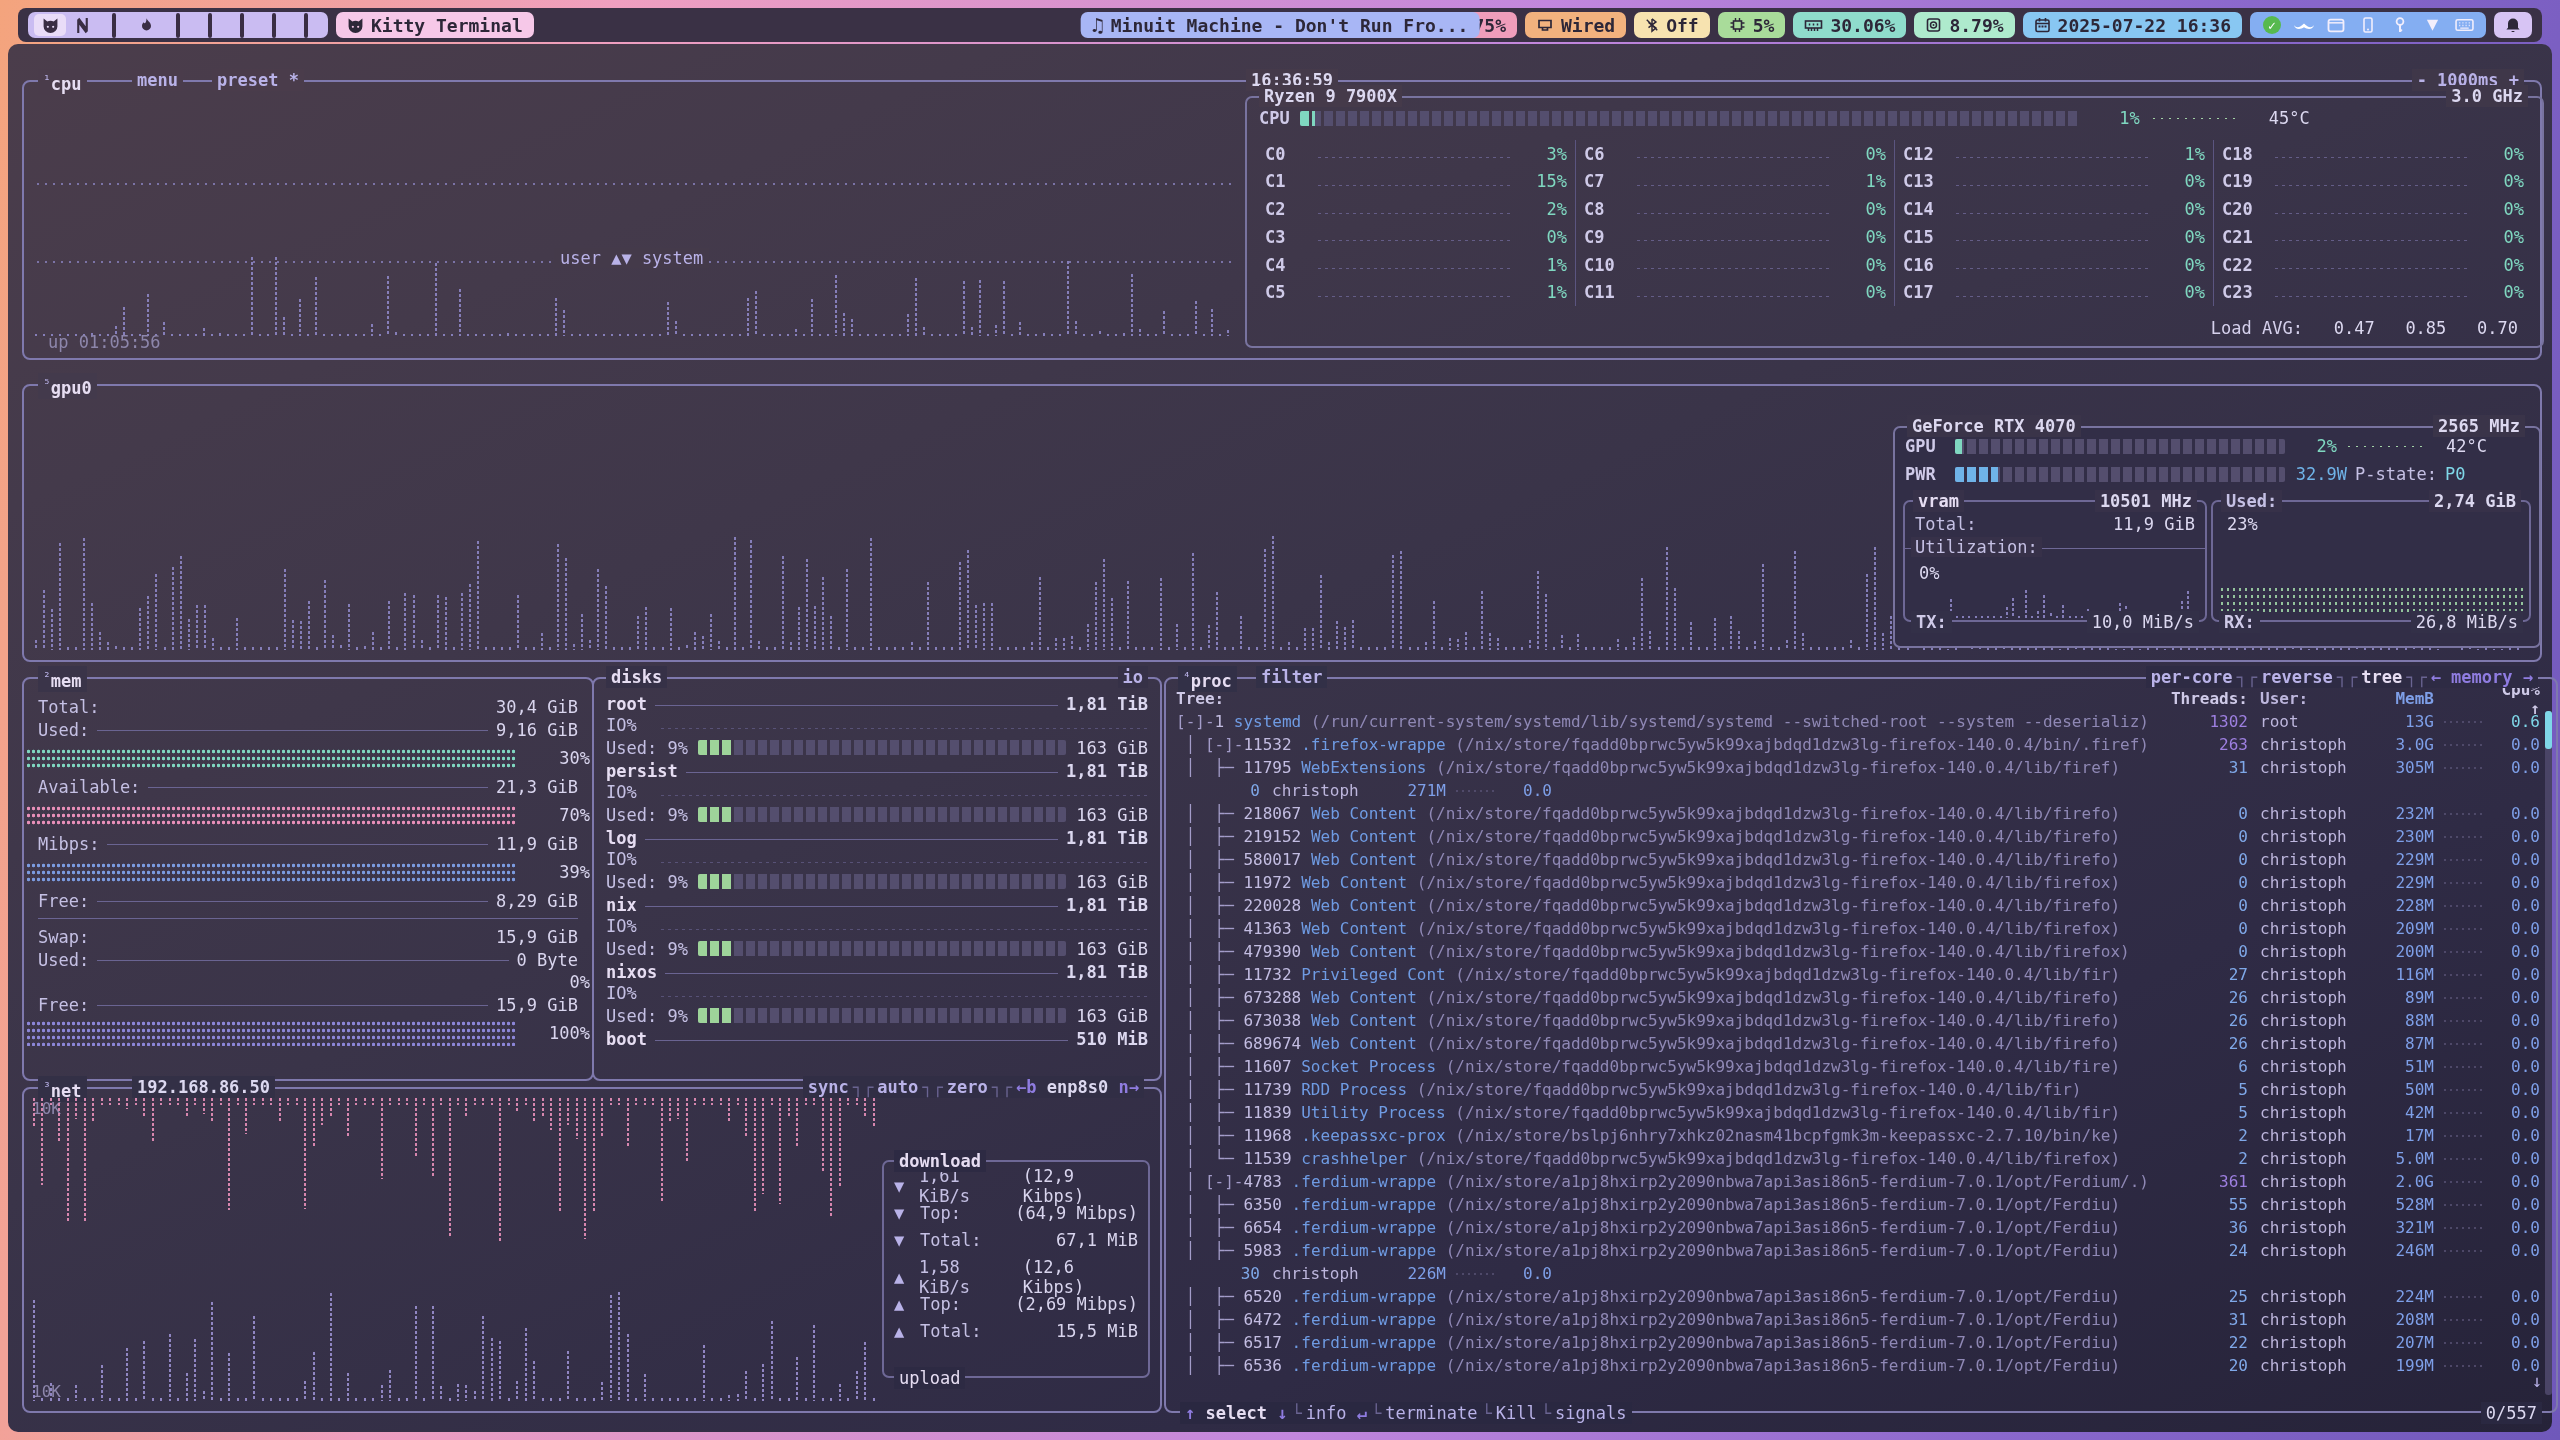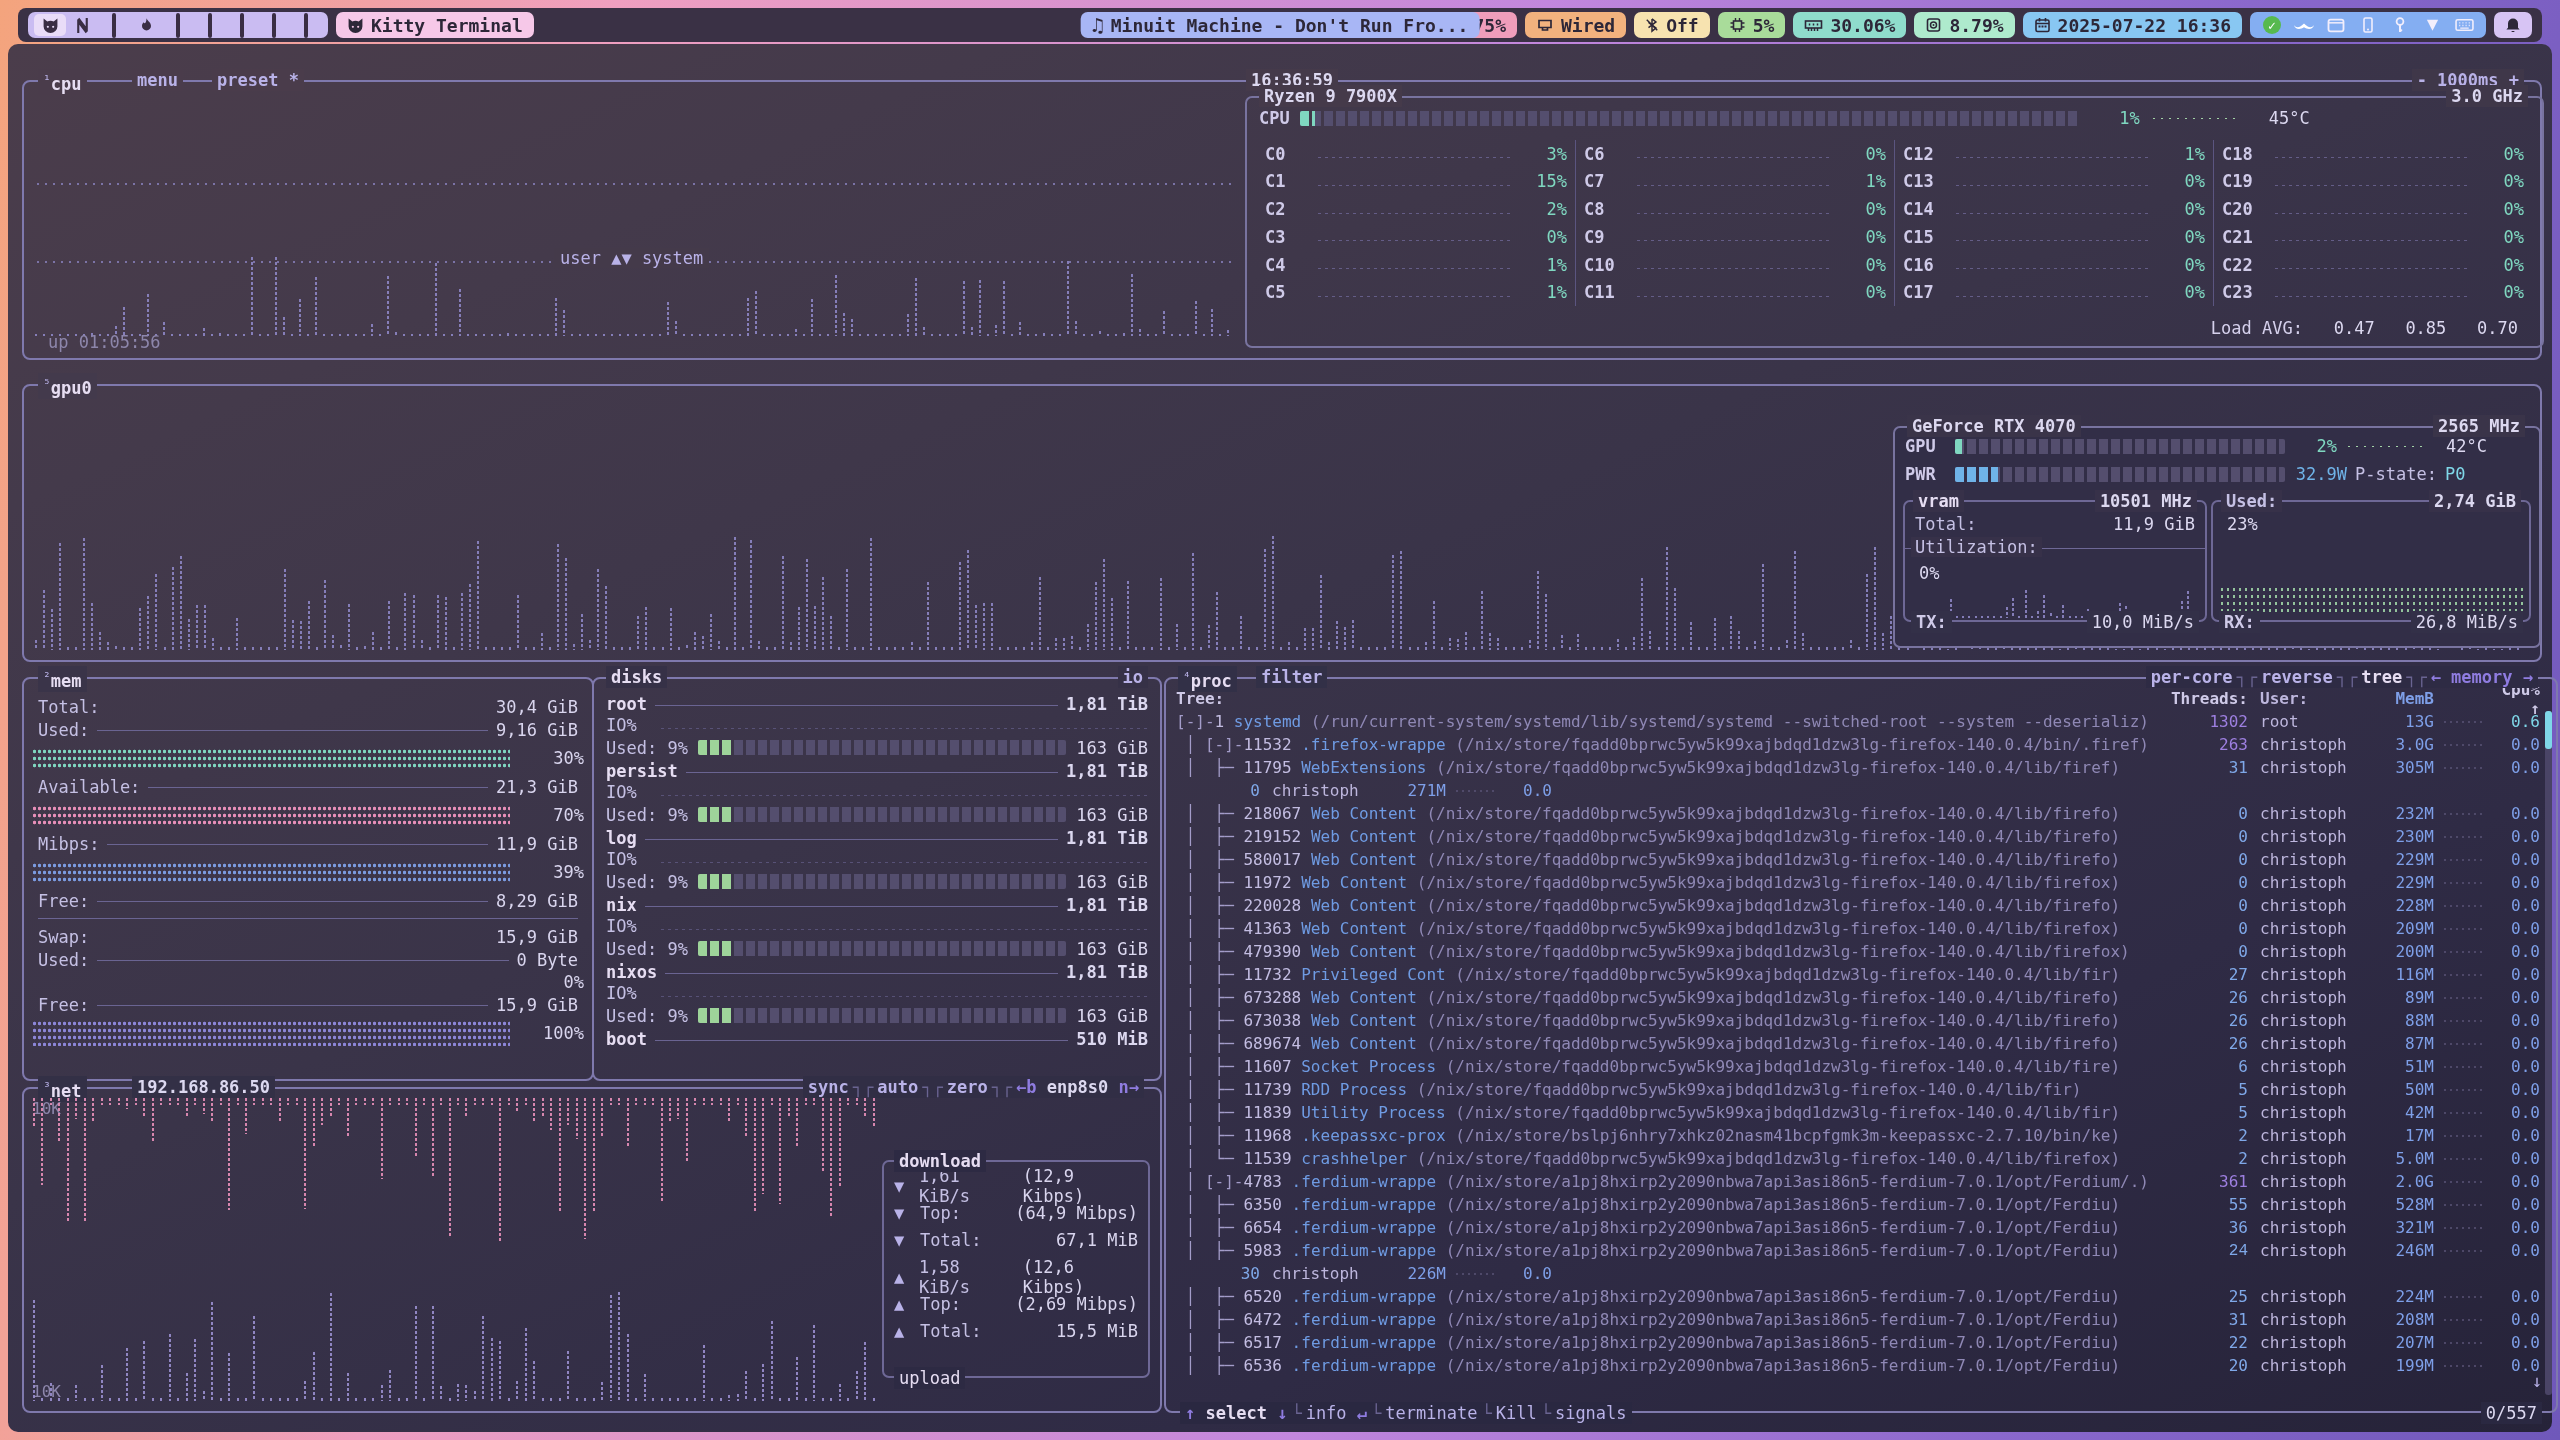--- a/index.html
+++ b/index.html
@@ -56,21 +56,21 @@
   .corerow{display:flex;align-items:center;height:23px;gap:9px;}
   .cid{width:42px;color:#cfcae8;font-weight:bold;}
   .cmeter{flex:1;height:5px;margin-top:8px;opacity:.85;
     background-image:radial-gradient(#6b6492 1px,transparent 1.3px);background-size:7px 5px;}
   .cpct{width:44px;text-align:right;color:#7fd7c0;}
   #loadavg{position:absolute;right:24px;bottom:8px;color:#d5d0ec;}
   
   .mrow{display:flex;align-items:center;height:23px;padding:0 14px;gap:8px;}
   .mrow .fill-line{flex:1;border-top:1.5px solid #6a6492;margin-top:2px;}
   .mrow .lv{color:#d9d5ee;}
-  .meter{display:flex;align-items:center;height:34px;padding:0 8px;gap:24px;}
+  .meter{display:flex;align-items:center;height:34px;padding:0 2px;gap:24px;}
   .meter .band{flex:1;height:20px;background-image:radial-gradient(currentColor 1.2px,transparent 1.5px);
     background-size:5px 7px;}
   .meter .mp{width:50px;text-align:right;color:#d9d5ee;}
   .swdiv{border-top:1.5px solid #6a6492;margin:6px 14px;}
   
   .drow-name{display:flex;align-items:center;height:22px;padding:0 12px;gap:8px;font-weight:bold;}
   .drow-name .fill-line{flex:1;border-top:1.5px solid #6a6492;margin-top:2px;}
   .drow-io{display:flex;align-items:center;height:20px;padding:0 12px;gap:22px;}
   .iodots{flex:1;height:5px;opacity:.8;margin-top:6px;
     background-image:radial-gradient(#5f5982 1px,transparent 1.3px);background-size:7px 5px;}
@@ -1686,21 +1686,21 @@
             <span class="pusr">christoph</span>
             <span class="pmem">321M</span>
             <span class="pmdots">
               <em></em>
             </span>
             <span class="pcpu">0.0</span>
             <span class="psb"></span>
           </div>
           <div class="prow">
             <span class="ptree"><span class="pfx"> │  ├─ </span><span class="ppid">5983 </span><span class="pname">.ferdium-wrappe </span><span class="pcmd">(/nix/store/a1pj8hxirp2y2090nbwa7api3asi86n5-ferdium-7.0.1/opt/Ferdiu)</span></span>
-            <span class="pthr" style="color: rgb(127, 168, 232); font-family: Liberation Mono, monospace;">24</span>
+            <span class="pthr" style="color: rgb(127, 168, 232);">24</span>
             <span class="pusr">christoph</span>
             <span class="pmem">246M</span>
             <span class="pmdots">
               <em></em>
             </span>
             <span class="pcpu">0.0</span>
             <span class="psb"></span>
           </div>
           <div class="prow">
             <span class="pthr" style="color: rgb(127, 168, 232);">30</span>

